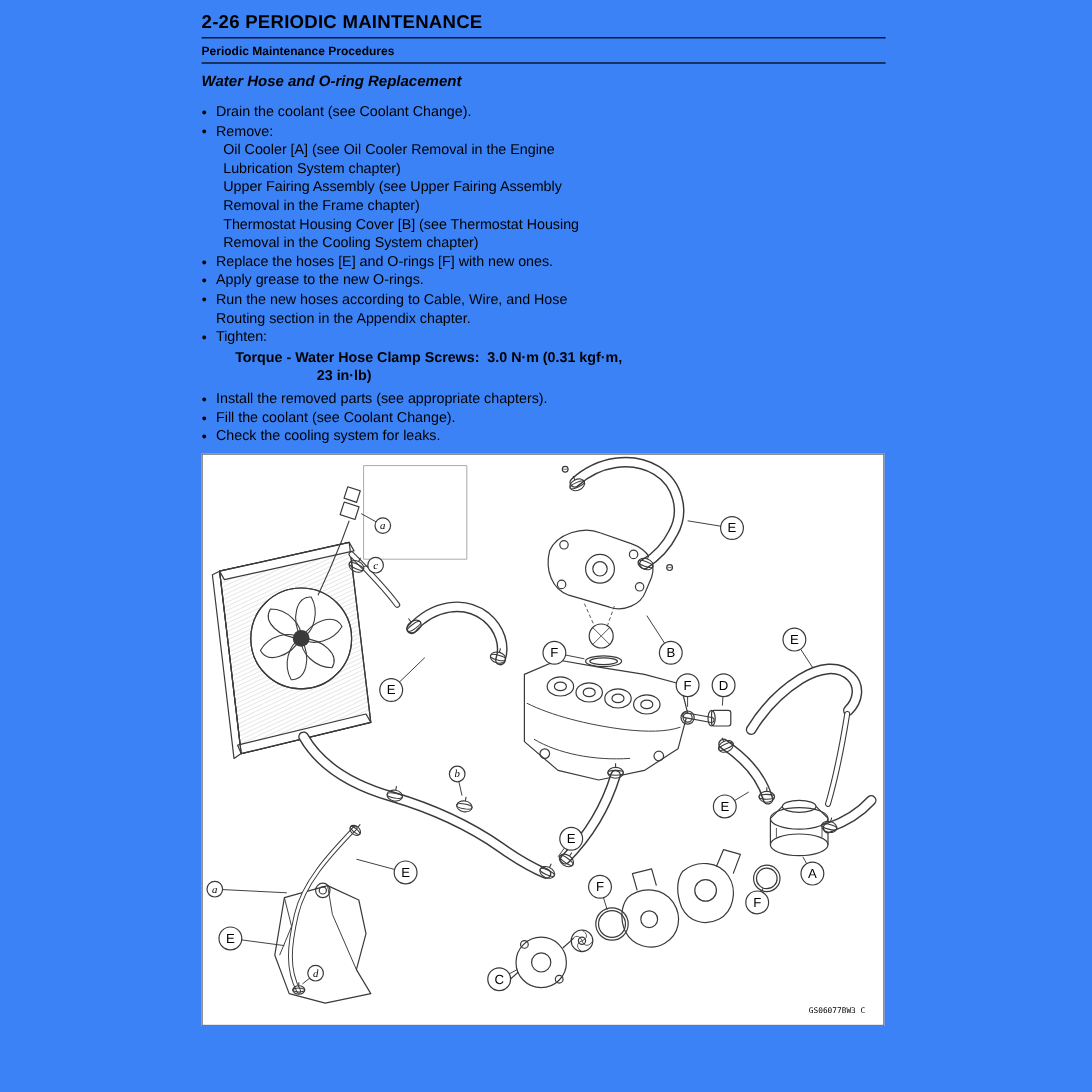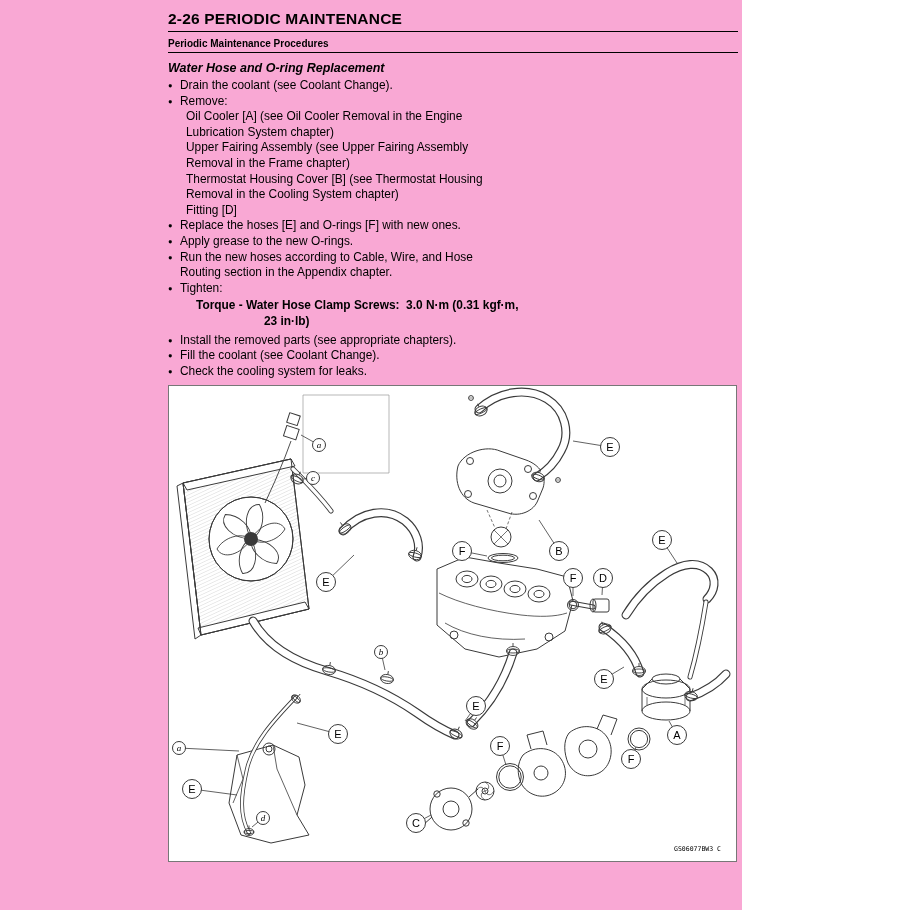--- a/index.html
+++ b/index.html
@@ -1,26 +1,26 @@
 <!DOCTYPE html>
 <html><head>
 <meta charset="utf-8">
 <style>
   * { margin:0; padding:0; box-sizing:border-box; }
   html,body { width:910px; height:910px; background:#fff; color:#000;
     font-family:"Liberation Sans", sans-serif; }
-  .page { position:relative; width:742px; height:910px; overflow:hidden; background:#f9a8d4; }
+  .page { position:relative; width:910px; height:910px; overflow:hidden; background:#3b82f6; }
   .content { position:absolute; left:168px; top:10px; width:570px; }
 
   .page-header { font-size:15.5px; font-weight:bold; letter-spacing:.2px; }
   .rule { height:1px; background:#000; }
   .rule-1 { margin:3px 0 6px; }
   .rule-2 { margin:3px 0 8px; }
   .section-title { font-size:10px; font-weight:bold; }
-  .subsection-title { font-size:12.5px; font-weight:bold; font-style:italic; margin:4px 0 3px; }
+  .subsection-title { font-size:12.5px; font-weight:bold; font-style:italic; margin:4px 0 11px; }
 
   .steps { width:338px; font-size:11.9px; line-height:15.6px; }
   .step-text { position:relative; padding-left:12px; }
   .bullet { position:absolute; left:0; top:0; font-size:7.5px; line-height:15.6px; }
   .substep { padding-left:18px; }
   .torque { font-weight:bold; padding-left:18px; margin:2px 10px 3px; }
   .torque div { white-space:pre; }
   .torque-line2 { padding-left:68px; }
 
   .figure { position:relative; width:569px; height:477px; border:1px solid #777;
@@ -55,21 +55,20 @@
 
     <div class="steps">
         <div class="step">
           <div class="step-text"><span class="bullet">●</span>Drain the coolant (see Coolant Change).</div>
         </div>
         <div class="step">
           <div class="step-text"><span class="bullet">●</span>Remove:</div>
           <div class="substep">Oil Cooler [A] (see Oil Cooler Removal in the Engine Lubrication System chapter)</div>
           <div class="substep">Upper Fairing Assembly (see Upper Fairing Assembly Removal in the Frame chapter)</div>
           <div class="substep">Thermostat Housing Cover [B] (see Thermostat Housing Removal in the Cooling System chapter)</div>
-          <div class="substep">Fitting [D]</div>
         </div>
         <div class="step">
           <div class="step-text"><span class="bullet">●</span>Replace the hoses [E] and O-rings [F] with new ones.</div>
         </div>
         <div class="step">
           <div class="step-text"><span class="bullet">●</span>Apply grease to the new O-rings.</div>
         </div>
         <div class="step">
           <div class="step-text"><span class="bullet">●</span>Run the new hoses according to Cable, Wire, and Hose Routing section in the Appendix chapter.</div>
         </div>

